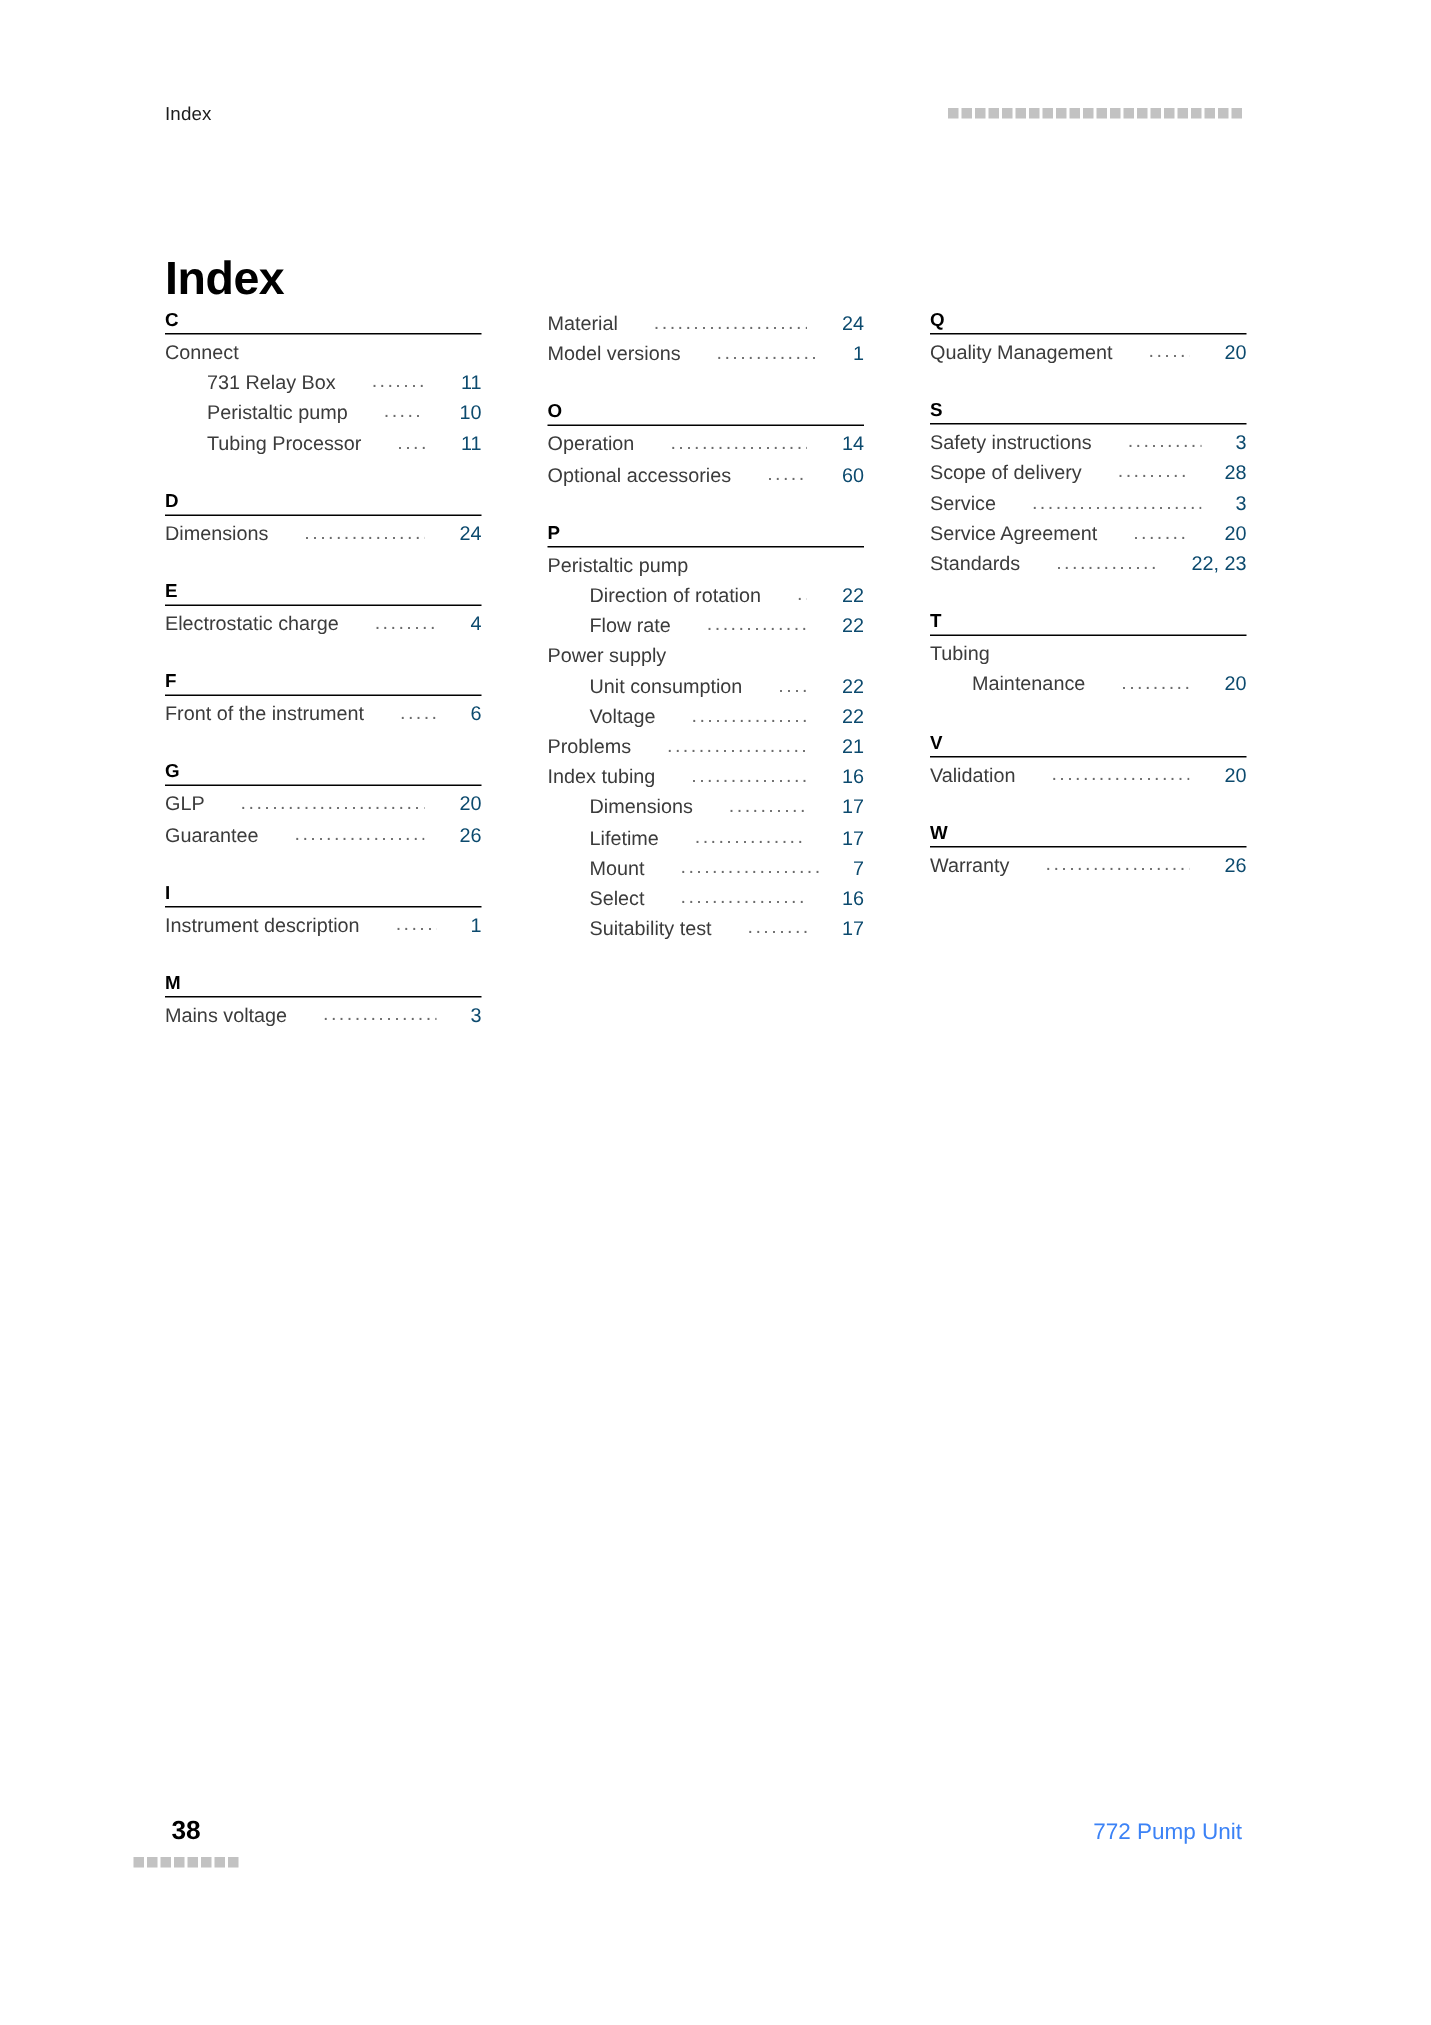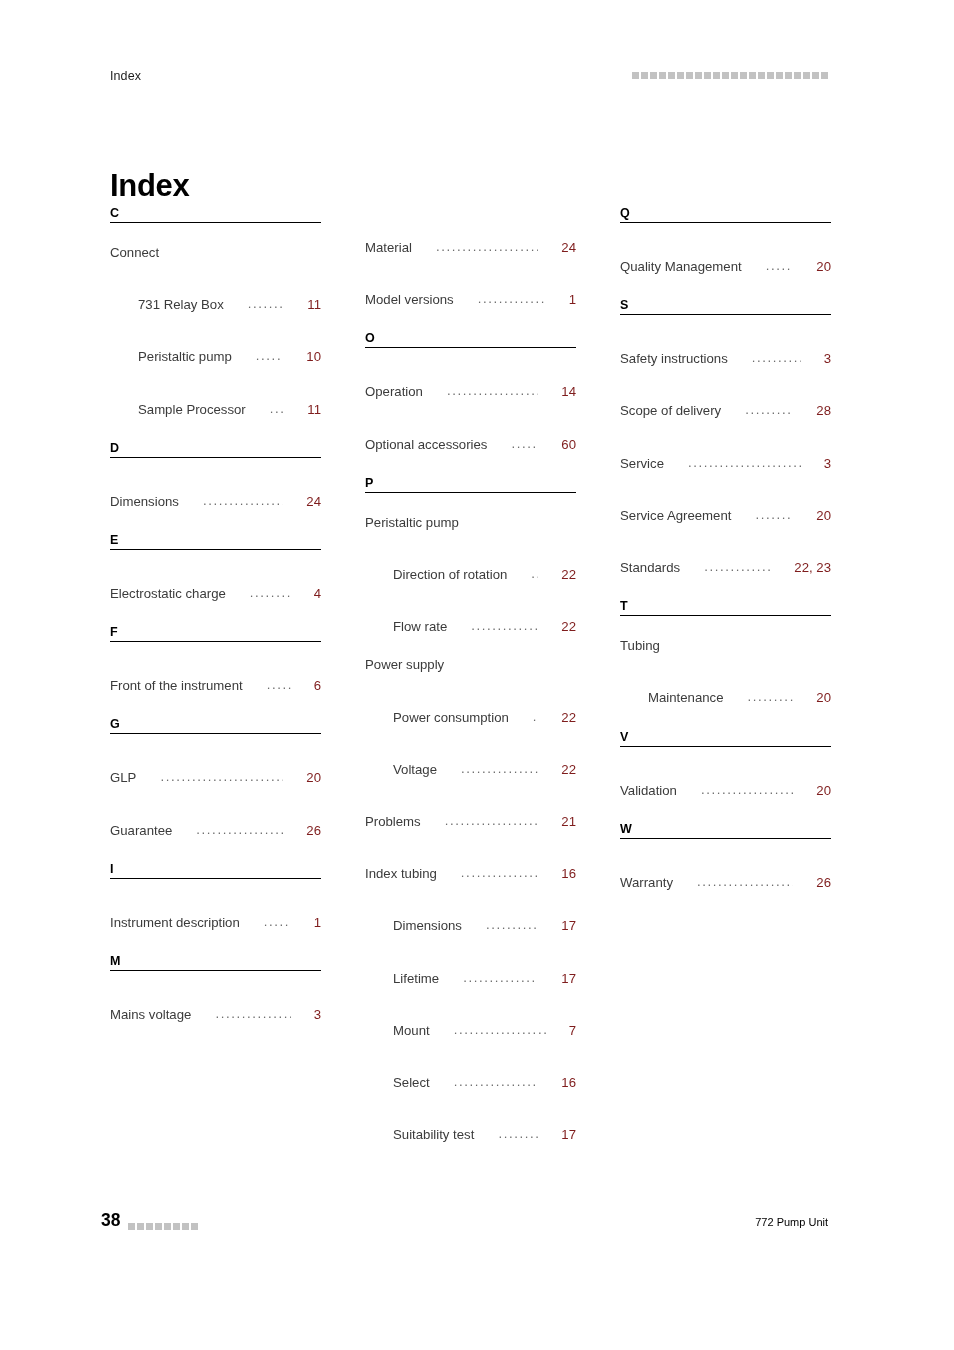--- a/index.html
+++ b/index.html
@@ -103,54 +103,54 @@
     margin: 0 3px 0 4px;
     font-size: 13.2px;
     color: #6c6c6c;
     letter-spacing: 1.6px;
     position: relative;
     top: -1px;
   }
   .entry .e-page {
     flex: 0 0 auto;
     text-align: right;
-    color: #7f1d1d;
-    margin-top: 32px;
+    color: #0c4a6e;
   }
   .entry.noleader .e-dots { visibility: hidden; }
 
   
   .footer {
     position: absolute;
     left: 88px;
     right: 110px;
     top: 1210px;
     height: 24px;
   }
   .folio {
     position: absolute;
-    left: 13px;
+    left: 1px;
     top: 0;
     display: flex;
-    align-items: flex-end;
+    align-items: center;
     gap: 8px;
+    flex-direction: column;
   }
   .folio-num {
     font-size: 17.5px;
     font-weight: bold;
     color: #000000;
     line-height: 20px;
   }
   .sq-strip.foot { position: static; top: auto; }
   .footer-title {
     position: absolute;
     right: 16px;
     top: 4px;
-    font-size: 11px;
-    color: #000000;
+    font-size: 15px;
+    color: #3b82f6;
     line-height: 16px;
   }
 </style>
 </head>
 <body>
 
 <div class="run-head">
   <div class="run-head-label">Index</div>
   <div class="sq-strip head">
       <span class="sq"></span>
@@ -193,21 +193,21 @@
           <span class="e-text">731 Relay Box</span>
           <span class="e-dots">..........................................................................................</span>
           <span class="e-page">11</span>
         </div>
         <div class="entry sub">
           <span class="e-text">Peristaltic pump</span>
           <span class="e-dots">..........................................................................................</span>
           <span class="e-page">10</span>
         </div>
         <div class="entry sub">
-          <span class="e-text">Sample Processor</span>
+          <span class="e-text">Tubing Processor</span>
           <span class="e-dots">..........................................................................................</span>
           <span class="e-page">11</span>
         </div>
       </div>
       <div class="group-gap"></div>
       <div class="letter-group">
         <div class="letter-head">D</div>
         <div class="entry">
           <span class="e-text">Dimensions</span>
           <span class="e-dots">..........................................................................................</span>
@@ -309,21 +309,21 @@
           <span class="e-text">Flow rate</span>
           <span class="e-dots">..........................................................................................</span>
           <span class="e-page">22</span>
         </div>
         <div class="entry noleader">
           <span class="e-text">Power supply</span>
           <span class="e-dots">..........................................................................................</span>
           <span class="e-page"></span>
         </div>
         <div class="entry sub">
-          <span class="e-text">Power consumption</span>
+          <span class="e-text">Unit consumption</span>
           <span class="e-dots">..........................................................................................</span>
           <span class="e-page">22</span>
         </div>
         <div class="entry sub">
           <span class="e-text">Voltage</span>
           <span class="e-dots">..........................................................................................</span>
           <span class="e-page">22</span>
         </div>
         <div class="entry">
           <span class="e-text">Problems</span>

